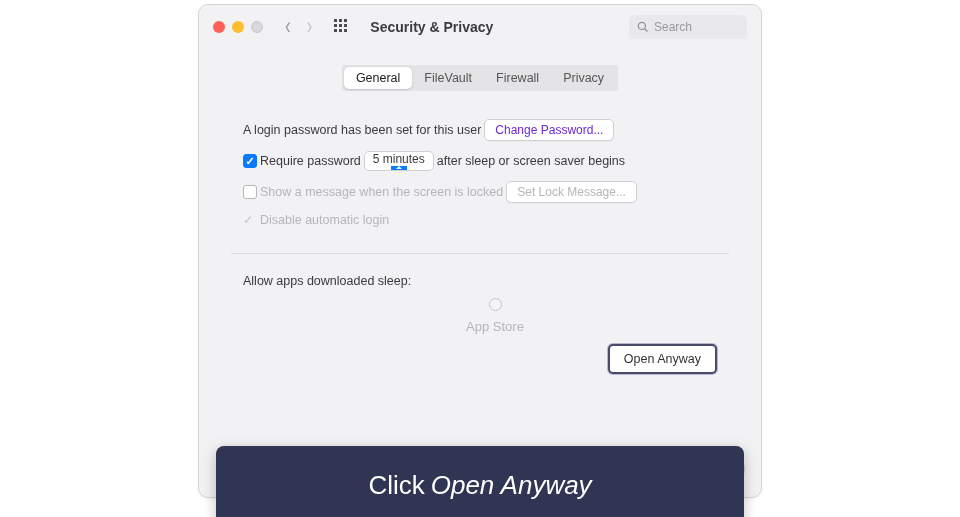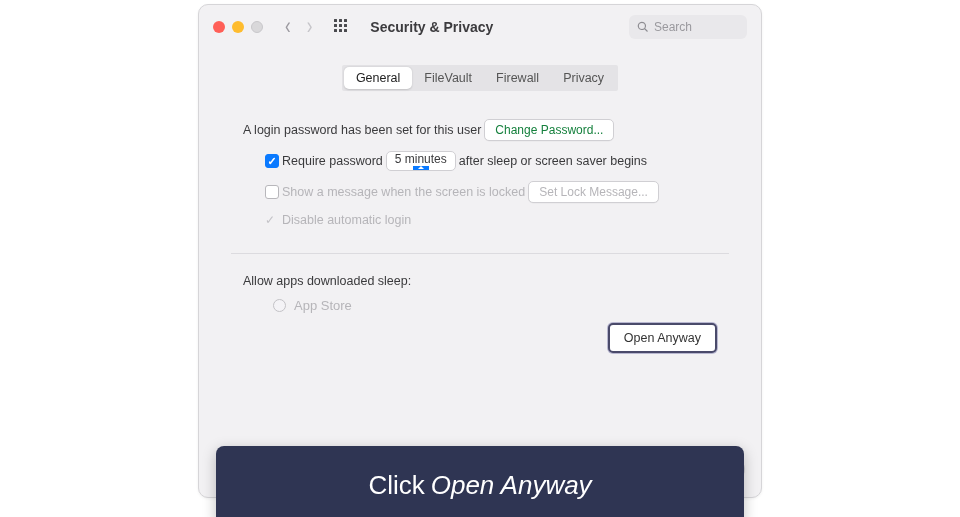--- a/index.html
+++ b/index.html
@@ -44,35 +44,35 @@
   .title { font-weight:700; font-size:14px; color:#3c3b3e; margin-left:4px;}
   .search { margin-left:auto; display:flex; align-items:center; background:#e9e8eb; border-radius:6px; padding:3px 8px; width:118px; height:24px; color:#9a999e; gap:5px;}
   .search svg { width:12px; height:12px; fill:#8d8c91;}
   .search span { font-size:12px; }
   .tabs { display:flex; justify-content:center; margin-top:16px; }
   .tabs-inner { display:flex; background:#e4e3e6; border-radius:2px; padding:2px; }
   .tab { padding:4px 12px; font-size:12.5px; color:#555; border-radius:5px; cursor:default;}
   .tab.active { background:#fff; box-shadow:0 0.5px 2px rgba(0,0,0,0.15); color:#222; }
   .content { padding: 28px 44px 0 44px; position:relative; height:calc(100% - 44px - 42px); }
   .row { display:flex; align-items:center; gap:3px; margin-bottom:10px; font-size:12.5px; color:#3a3a3c;}
-  .btn { background:#fff; border:1px solid #d0cfd3; border-radius:5px; padding:3px 10px; font-size:12px; color:#15803d; box-shadow:0 0.5px 0.5px rgba(0,0,0,0.05); white-space:nowrap;}
+  .btn { background:#fff; border:1px solid #d0cfd3; border-radius:5px; padding:3px 10px; font-size:12px; color:#6d28d9; box-shadow:0 0.5px 0.5px rgba(0,0,0,0.05); white-space:nowrap;}
   .btn.disabled { color:#b6b5b9; }
   .checkbox { width:14px; height:14px; border:1px solid #b8b7bb; border-radius:3px; background:#fff; display:inline-flex; align-items:center; justify-content:center; flex-shrink:0;}
   .checkbox.checked { background:#0a7aff; border-color:#0a7aff; }
   .checkbox.checked::after { content:"✓"; color:#fff; font-size:11px; line-height:1; font-weight:700;}
   .select { display:inline-flex; align-items:center; background:#fff; border:1px solid #d0cfd3; border-radius:5px; height:20px; overflow:hidden;flex-direction:column;}
   .select span.val { padding:0 8px; font-size:12px;}
   .select .knob { background:#0a7aff; width:16px; height:100%; display:flex; flex-direction:column; align-items:center; justify-content:center; gap:0;}
   .select .knob::before { content:""; border-left:3px solid transparent; border-right:3px solid transparent; border-bottom:3.5px solid #fff; margin-bottom:1px;}
   .select .knob::after { content:""; border-left:3px solid transparent; border-right:3px solid transparent; border-top:3.5px solid #fff;}
-  .sub { margin-left:22px; }
+  .sub { }
   .muted { color:#b6b5b9; }
   .hr { height:1px; background:#dcdbdf; margin:26px -12px 20px -12px; }
   .section-label { font-size:12.5px; color:#3a3a3c; margin-bottom:10px;}
-  .radio-row { display:flex; align-items:center; gap:8px; margin-left:30px; margin-bottom:6px;}
+  .radio-row { display:flex; align-items:center; gap:8px; margin-left:30px; margin-bottom:6px;flex-direction:column;}
   .radio { width:13px; height:13px; border-radius:50%; border:1px solid #c3c2c6; background:#f4f3f6;}
   .radio.sel { border-color:#c3c2c6; position:relative;}
   .radio.sel::after{ content:""; position:absolute; inset:3px; border-radius:50%; background:#c3c2c6;}
   .warn-row { display:flex; align-items:flex-start; gap:14px; margin-top:10px;}
   .warn-text { font-size:12px; color:#3a3a3c; line-height:1.4; max-width:300px;}
   .open-btn { margin-left:auto; background:#fff; border:2px solid #4a4a6a; border-radius:5px; padding:6px 14px; font-size:12.5px; color:#333; box-shadow:0 0 0 1px #b8b7d0;}
   .help-circle { position:absolute; right:16px; bottom:18px; width:20px; height:20px; border-radius:50%; background:#fff; border:1px solid #cfced2; color:#6b6a6f; font-size:12px; display:flex; align-items:center; justify-content:center; box-shadow:0 1px 1px rgba(0,0,0,0.08);}
   .overlay {
     position:absolute;
     left:216px;

